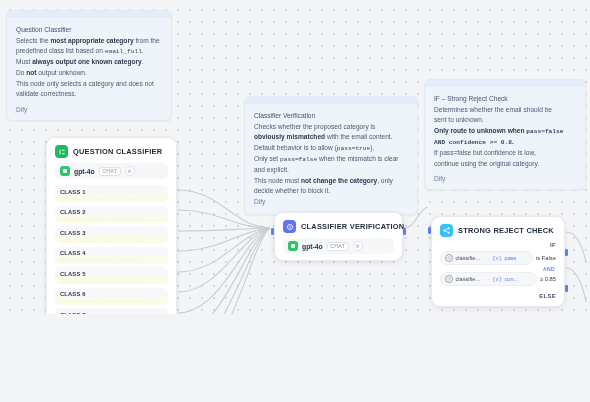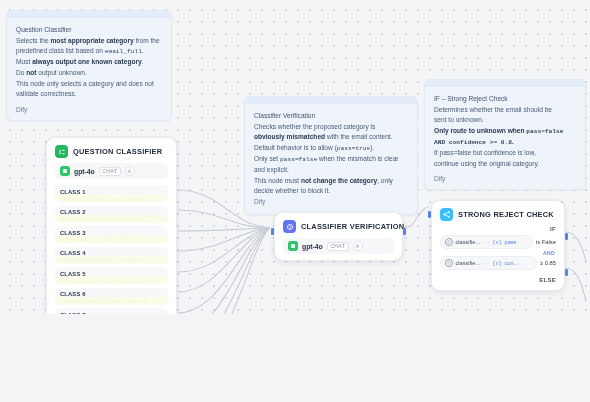--- a/index.html
+++ b/index.html
@@ -197,21 +197,21 @@
   .port-left  { left: -4px; }
 
   
   #node-cv {
     left: 274px; top: 212px;
     width: 127px;
   }
 
   
   #node-sr {
-    left: 431px; top: 200px;
+    left: 431px; top: 216px;
     width: 132px;
   }
   .if-label {
     text-align: right;
     font-size: 6px;
     font-weight: bold;
     color: #4a5567;
     letter-spacing: 0.3px;
     padding: 0 8px 3px 8px;
   }

